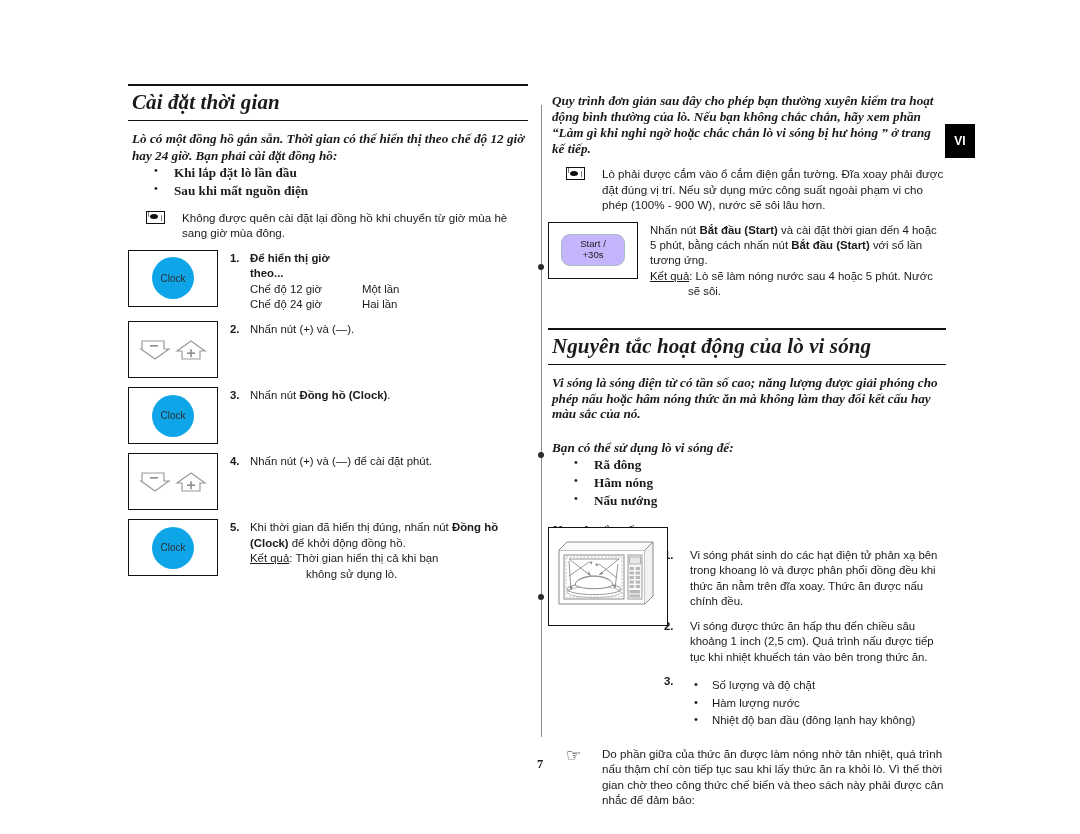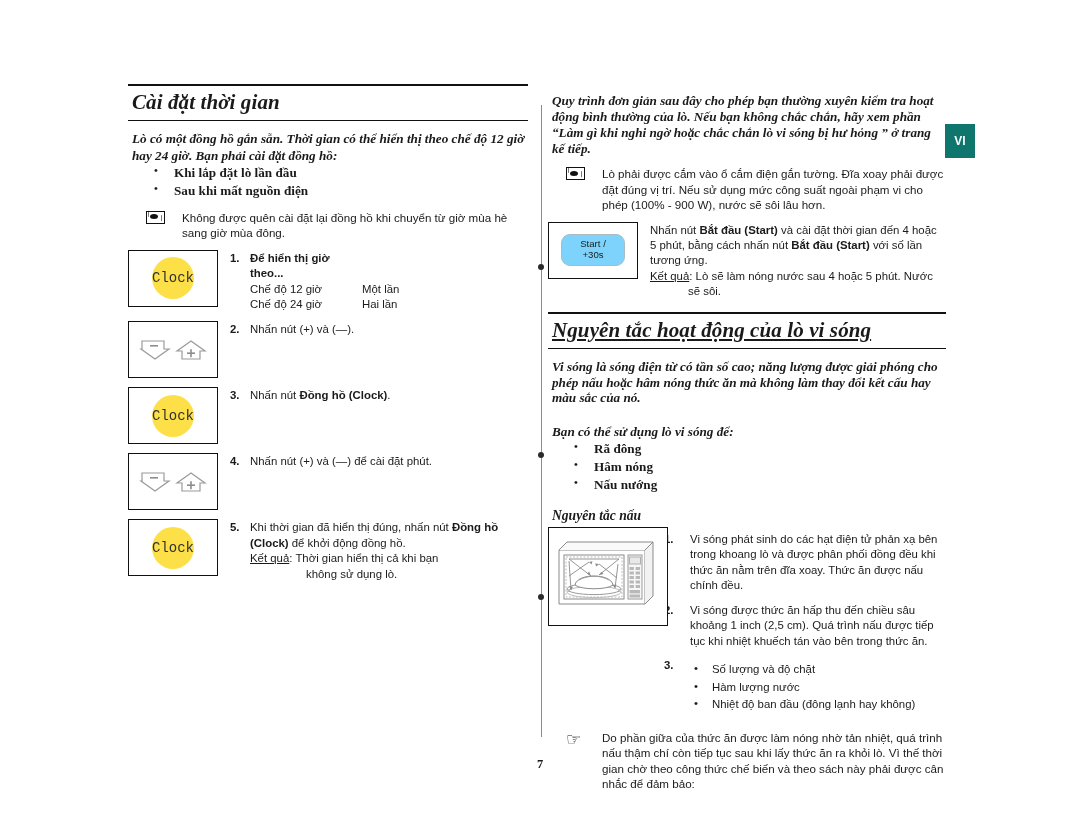--- a/index.html
+++ b/index.html
@@ -200,27 +200,27 @@
 
   
   .knob {
     position: absolute;
     left: 50%;
     top: 50%;
     transform: translate(-50%, -50%);
     width: 42px;
     height: 42px;
     border-radius: 50%;
-    background: #fde047;
+    background: #0ea5e9;
     display: flex;
     align-items: center;
     justify-content: center;
-    font-size: 14px;
+    font-size: 10px;
     color: #2f2f2f;
-    font-family: Liberation Mono, monospace;
+    font-family: Liberation Sans, sans-serif;
   }
 
   
   .arrows {
     position: absolute;
     inset: 0;
     display: flex;
     align-items: center;
     justify-content: center;
     gap: 4px;
@@ -229,21 +229,21 @@
   
   .startbtn {
     position: absolute;
     left: 50%;
     top: 50%;
     transform: translate(-50%, -50%);
     width: 62px;
     height: 30px;
     border: 1.3px solid #a9bcc4;
     border-radius: 9px;
-    background: #7dd3fc;
+    background: #c4b5fd;
     display: flex;
     flex-direction: column;
     align-items: center;
     justify-content: center;
     font-size: 9.6px;
     line-height: 1.12;
     color: #1c1c1c;
     text-align: center;
   }
 
@@ -300,42 +300,42 @@
     background: #fff;
   }
 
   
   .vi-tab {
     position: absolute;
     left: 945px;
     top: 124px;
     width: 30px;
     height: 34px;
-    background: #0f766e;
+    background: #000000;
     color: #fff;
     display: flex;
     align-items: center;
     justify-content: center;
     font-size: 12px;
     font-weight: bold;
     font-family: "Liberation Sans", sans-serif;
   }
 
   .page-num {
     position: absolute;
     left: 0;
     top: 757px;
     width: 1080px;
     text-align: center;
     font-size: 12.5px;
     font-weight: bold;
     font-family: "Liberation Serif", serif;
   }
 
-  .mt12 { margin-top: 12px; text-decoration: underline; }
+  .mt12 { margin-top: 28px; }
   .indent-res { padding-left: 56px; }
 </style>
 </head>
 <body>
 
 <div class="page">
 
   <div class="col-divider"></div>
   <div class="divider-dot dot-a"></div>
   <div class="divider-dot dot-b"></div>

